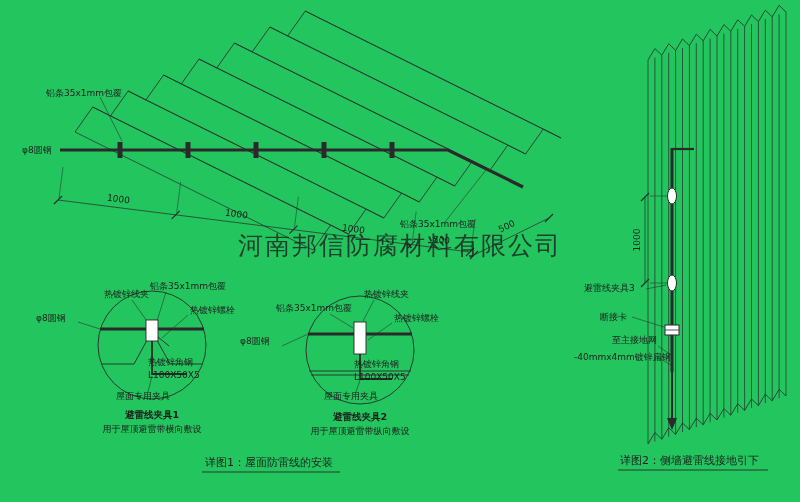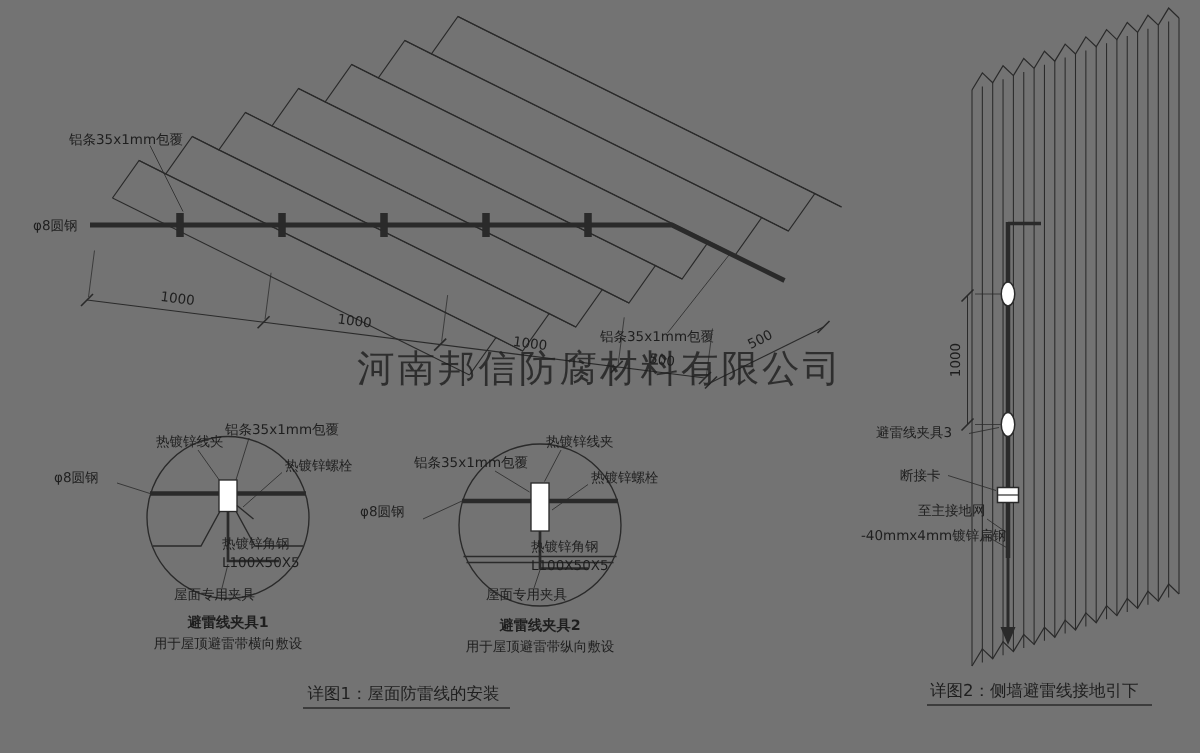--- a/index.html
+++ b/index.html
@@ -1,16 +1,16 @@
 <!DOCTYPE html>
 <html><head>
 <meta charset="utf-8">
 <style>
   html,body{margin:0;padding:0;background:#ffffff;}
-  .canvas{position:relative;width:800px;height:502px;background:#737373;overflow:hidden;}
+  .canvas{position:relative;width:800px;height:502px;background:#22c55e;overflow:hidden;}
   svg{position:absolute;left:0;top:0;}
   svg text{font-family:"DejaVu Sans","Liberation Sans",sans-serif;fill:#1e1e1e;}
   .lbl{font-size:9px;}
   .dim{font-size:9px;}
   .ttl{font-size:9.5px;font-weight:bold;}
   .sub{font-size:9px;}
   .cap{font-size:11px;}
   .wm{font-size:25px;letter-spacing:2px;opacity:.8;}
   .detail{stroke:#2a2a2a;stroke-width:0.9;}
   .detail circle,.detail polyline,.detail line{fill:none;}

